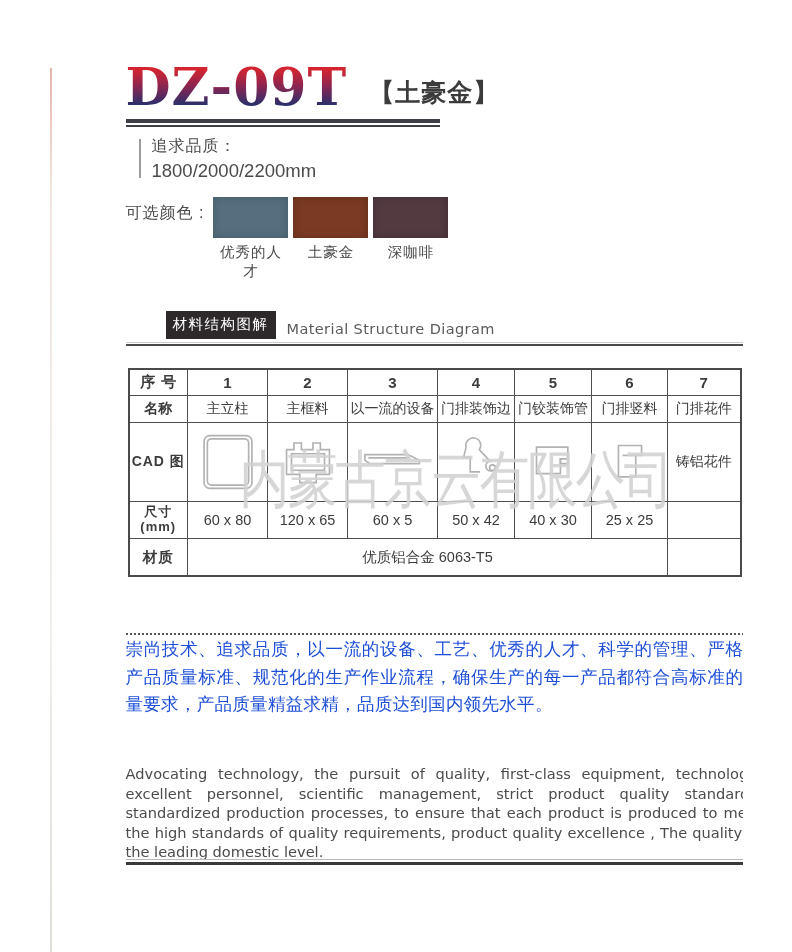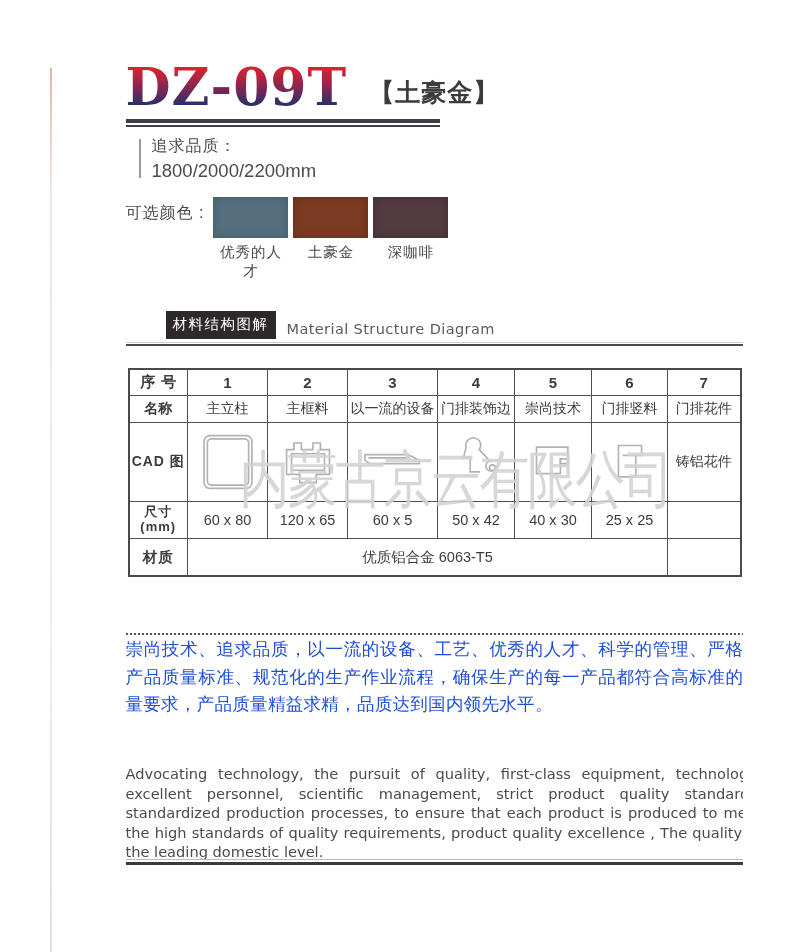--- a/index.html
+++ b/index.html
@@ -137,21 +137,21 @@
       <td>5</td>
       <td>6</td>
       <td>7</td>
     </tr>
     <tr class="r-name">
       <td class="lbl">名称</td>
       <td>主立柱</td>
       <td>主框料</td>
       <td>以一流的设备</td>
       <td>门排装饰边</td>
-      <td>崇尚技术</td>
+      <td>门铰装饰管</td>
       <td>门排竖料</td>
       <td>门排花件</td>
     </tr>
     <tr class="r-cad">
       <td class="lbl">CAD 图</td>
       <td>
         <svg class="cad-svg" width="66" height="66" viewBox="0 0 80 80">
           <g fill="none" stroke="#b2b2b2" stroke-width="2">
             <rect x="11" y="8" width="58" height="64" rx="7"></rect>
             <rect x="15" y="12" width="50" height="56" rx="5"></rect>

